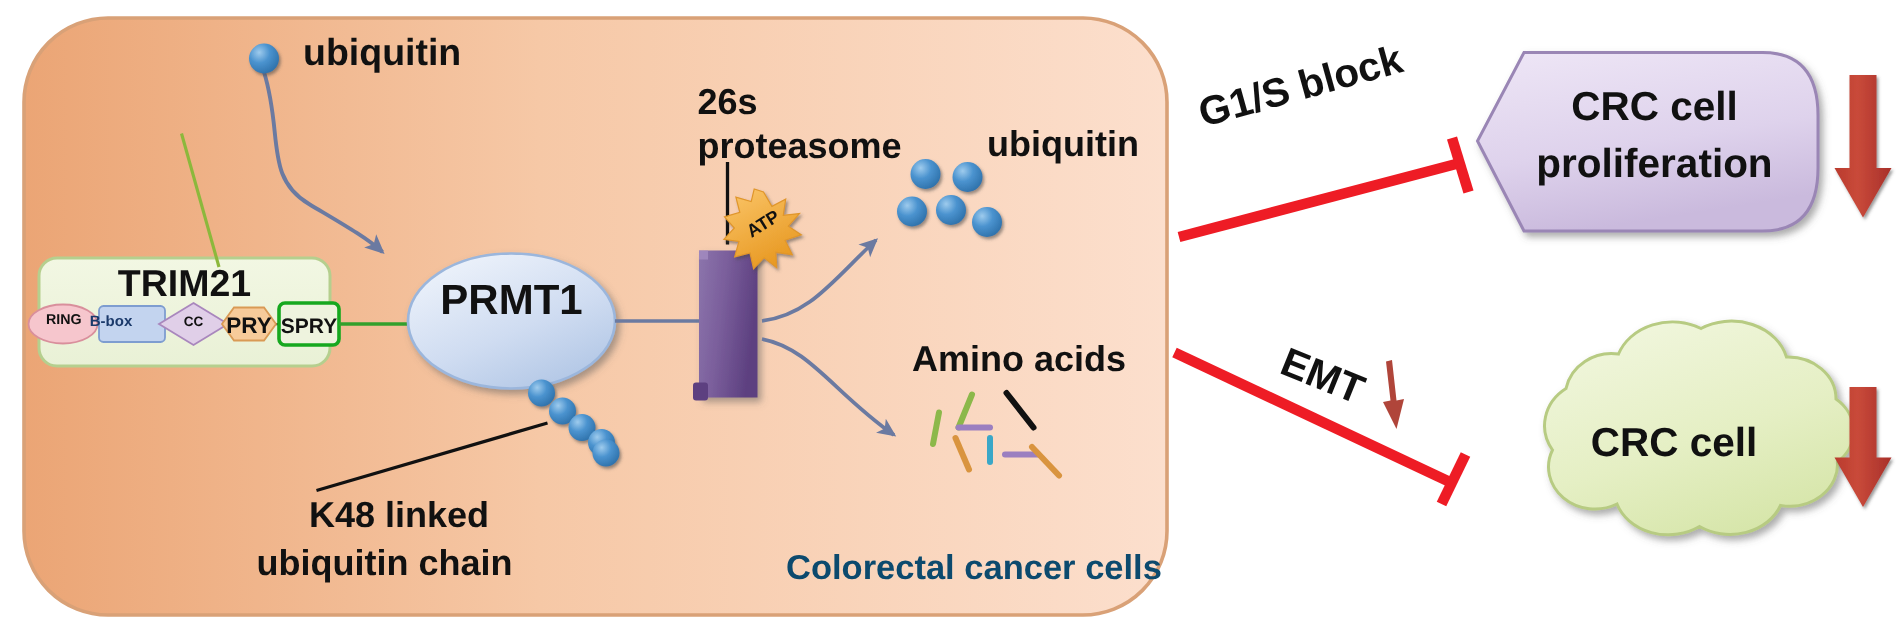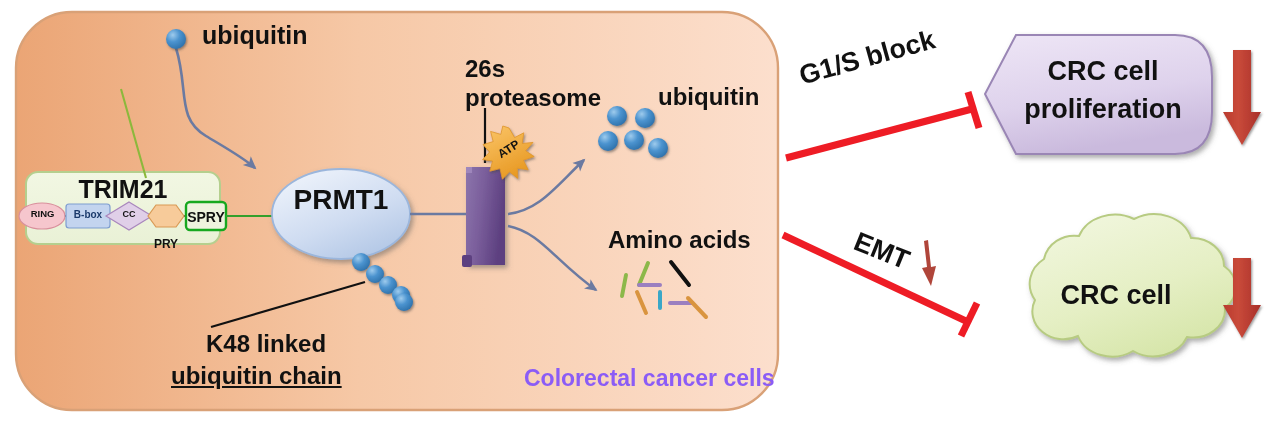--- a/index.html
+++ b/index.html
@@ -189,41 +189,41 @@
   <svg class="layer" viewBox="0 0 1269 422">
     <circle cx="176" cy="39" r="10" fill="url(#ubGrad)" filter="url(#tinyShadow)"></circle>
   </svg>
 
   <div class="txt" style="left:202px;top:22px;font-size:25px;">ubiquitin</div>
 
 
   <div class="txt center" style="left:26px;top:176px;width:194px;font-size:25px;">TRIM21</div>
 
   <div class="txt center" style="left:20px;top:209px;width:45px;font-size:9.5px;font-weight:bold;">RING</div>
-  <div class="txt center" style="left:66px;top:209px;width:44px;font-size:10px;color:#1b3a6b;">B-box</div>
+  <div class="txt center" style="left:52px;top:209px;width:44px;font-size:10px;color:#1b3a6b;">B-box</div>
   <div class="txt center" style="left:112px;top:210px;width:34px;font-size:9px;">CC</div>
-  <div class="txt center" style="left:150px;top:210px;width:32px;font-size:12px;margin-top:28px;">PRY</div>
+  <div class="txt center" style="left:150px;top:210px;width:32px;font-size:15px;">PRY</div>
   <div class="txt center" style="left:187px;top:210px;width:38px;font-size:14px;">SPRY</div>
 
   <div class="txt center" style="left:281px;top:185px;width:120px;font-size:28px;">PRMT1</div>
 
   <div class="txt center" style="left:412px;top:56px;width:146px;font-size:24px;">26s</div>
   <div class="txt center" style="left:412px;top:85px;width:146px;font-size:24px;margin-left:48px;">proteasome</div>
 
   <div class="txt center" style="left:489px;top:143px;width:40px;font-size:12px;
               transform:rotate(-32deg);transform-origin:50% 50%;">ATP</div>
 
   <div class="txt" style="left:658px;top:84px;font-size:24px;">ubiquitin</div>
 
   <div class="txt" style="left:608px;top:227px;font-size:24px;text-align:right;">Amino acids</div>
 
   <div class="txt" style="left:206px;top:331px;font-size:24px;">K48 linked</div>
-  <div class="txt" style="left:171px;top:363px;font-size:24px;text-decoration:underline;">ubiquitin chain</div>
-
-  <div class="txt" style="left:524px;top:366px;font-size:23px;color:#8b5cf6;">Colorectal cancer cells</div>
+  <div class="txt" style="left:171px;top:363px;font-size:24px;">ubiquitin chain</div>
+
+  <div class="txt" style="left:524px;top:366px;font-size:23px;color:#0c4a6e;">Colorectal cancer cells</div>
 
   <div class="txt" style="left:800px;top:62px;font-size:27px;
               transform:rotate(-15.5deg);transform-origin:0 50%;">G1/S block</div>
 
   <div class="txt" style="left:855px;top:226px;font-size:27px;
               transform:rotate(22deg);transform-origin:0 50%;">EMT</div>
 
   <div class="txt center" style="left:998px;top:57px;width:210px;font-size:27px;">CRC cell</div>
   <div class="txt center" style="left:998px;top:95px;width:210px;font-size:27px;">proliferation</div>
 

